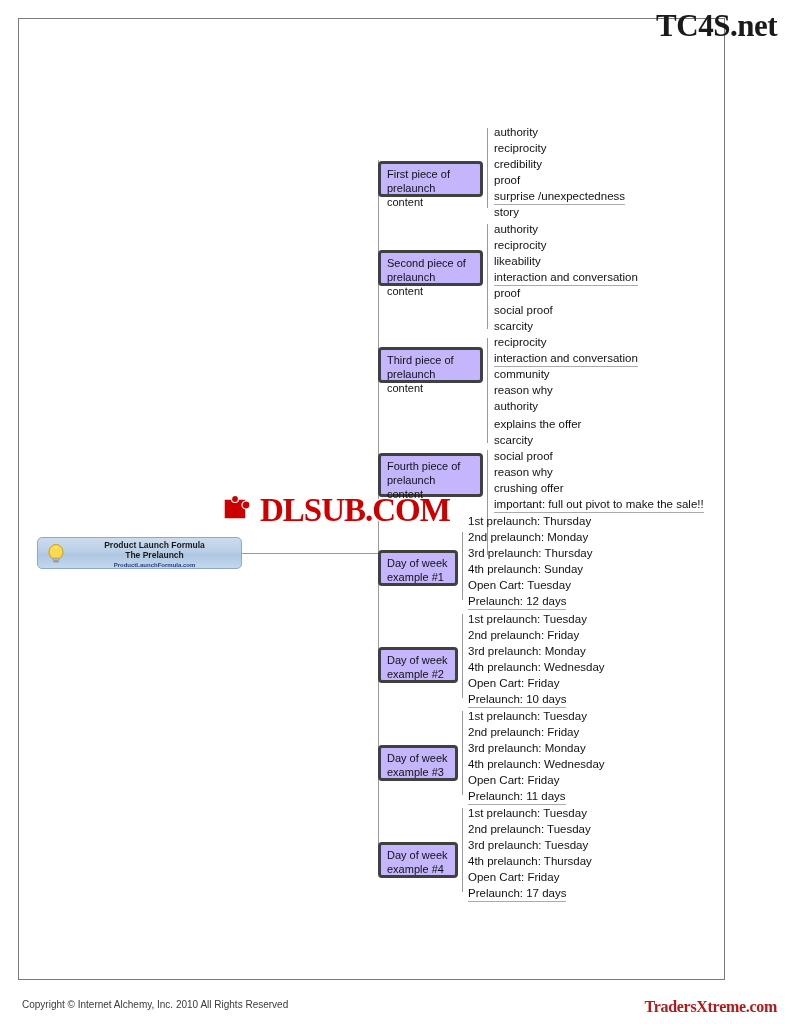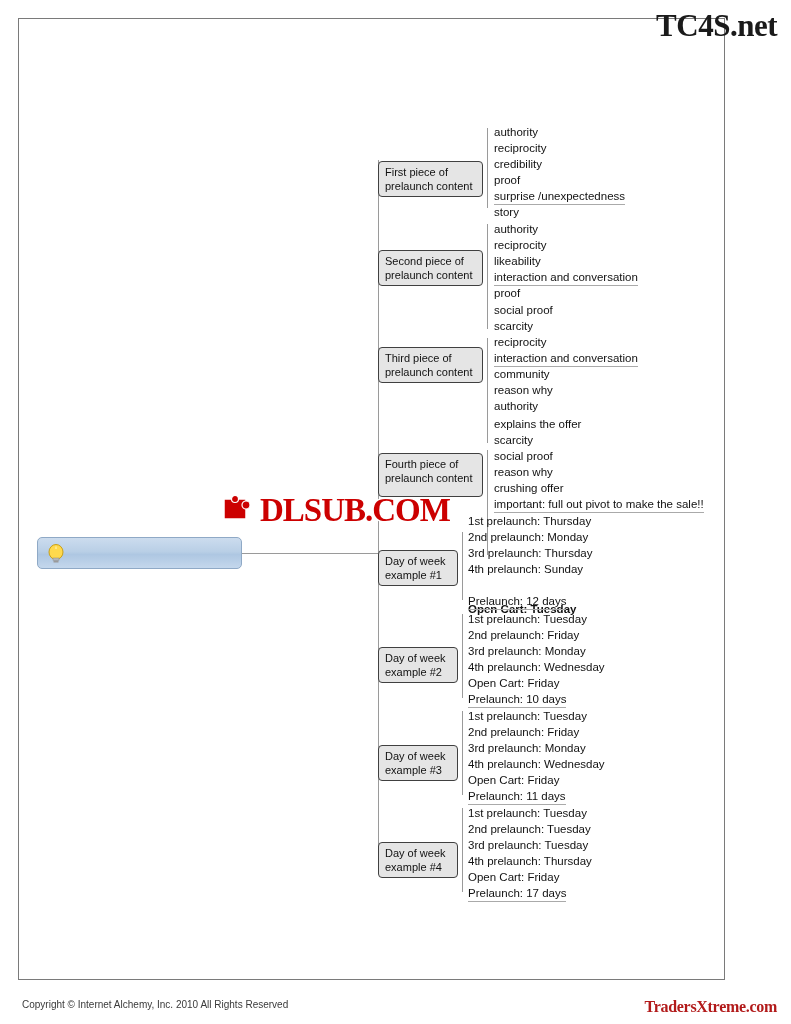--- a/index.html
+++ b/index.html
@@ -115,23 +115,23 @@
     font-size: 6px;
     font-weight: bold;
     color: #2a3c8a;
     display: block;
     margin-top: 1px;
   }
 
   
   .branch-box {
     position: absolute;
-    border: 1px solid #404040;
+    border: 3px solid #404040;
     border-radius: 4px;
-    background: #e5e5e5;
+    background: #c4b5fd;
     box-sizing: border-box;
     font-size: 11px;
     color: #111111;
     line-height: 1.25;
     padding: 4px 6px;
     white-space: pre-line;
   }
 
   
   .leaf {
@@ -196,20 +196,25 @@
 <div id="brand-bottom">TradersXtreme.com</div>
 <div id="copyright">Copyright ©  Internet Alchemy, Inc.  2010 All Rights Reserved</div>
 
 <div id="center-node">
   <svg class="bulb" viewBox="0 0 22 22">
     <ellipse cx="11" cy="9" rx="7" ry="7.5" fill="#ffd94d" stroke="#c9a017" stroke-width="1"></ellipse>
     <rect x="8" y="15" width="6" height="2.2" fill="#b9b9b9" stroke="#8a8a8a" stroke-width="0.5"></rect>
     <rect x="8.5" y="17.5" width="5" height="2" fill="#9a9a9a"></rect>
     <path d="M11 3.5 L11 6" stroke="#fff3b0" stroke-width="1.2"></path>
   </svg>
+  <div class="txt">
+    <span class="l1">Product Launch Formula</span>
+    <span class="l2">The  Prelaunch</span>
+    <span class="l3">ProductLaunchFormula.com</span>
+  </div>
 </div>
 
 <div class="hline" style="left:242px; top:553px; width:136px;"></div>
 <div class="vline" style="left:378px; top:160px; height:710px;"></div>
 
 <div class="hline" style="left:378px; top:179px; width:8px;"></div>
 <div class="hline" style="left:378px; top:266px; width:8px;"></div>
 <div class="hline" style="left:378px; top:364px; width:8px;"></div>
 <div class="hline" style="left:378px; top:470px; width:8px;"></div>
 <div class="hline" style="left:378px; top:567px; width:8px;"></div>
@@ -268,21 +273,21 @@
 
 <div class="leaf" style="left:494px; top:451px;">social proof</div>
 <div class="leaf" style="left:494px; top:467px;">reason why</div>
 <div class="leaf" style="left:494px; top:483px;">crushing offer</div>
 <div class="leaf underline" style="left:494px; top:499px;">important: full out pivot to make the sale!!</div>
 <div class="leaf" style="left:468px; top:516px;">1st prelaunch: Thursday</div>
 
 <div class="leaf" style="left:468px; top:532px;">2nd prelaunch: Monday</div>
 <div class="leaf" style="left:468px; top:548px;">3rd prelaunch: Thursday</div>
 <div class="leaf" style="left:468px; top:564px;">4th prelaunch: Sunday</div>
-<div class="leaf" style="left:468px; top:604px;font-weight:bold;">Open Cart: Tuesday</div>
+<div class="leaf" style="left:468px; top:580px;">Open Cart: Tuesday</div>
 <div class="leaf underline" style="left:468px; top:596px;">Prelaunch: 12 days</div>
 
 <div class="leaf" style="left:468px; top:614px;">1st prelaunch: Tuesday</div>
 <div class="leaf" style="left:468px; top:630px;">2nd prelaunch: Friday</div>
 <div class="leaf" style="left:468px; top:646px;">3rd prelaunch: Monday</div>
 <div class="leaf" style="left:468px; top:662px;">4th prelaunch: Wednesday</div>
 <div class="leaf" style="left:468px; top:678px;">Open Cart: Friday</div>
 <div class="leaf underline" style="left:468px; top:694px;">Prelaunch: 10 days</div>
 
 <div class="leaf" style="left:468px; top:711px;">1st prelaunch: Tuesday</div>

